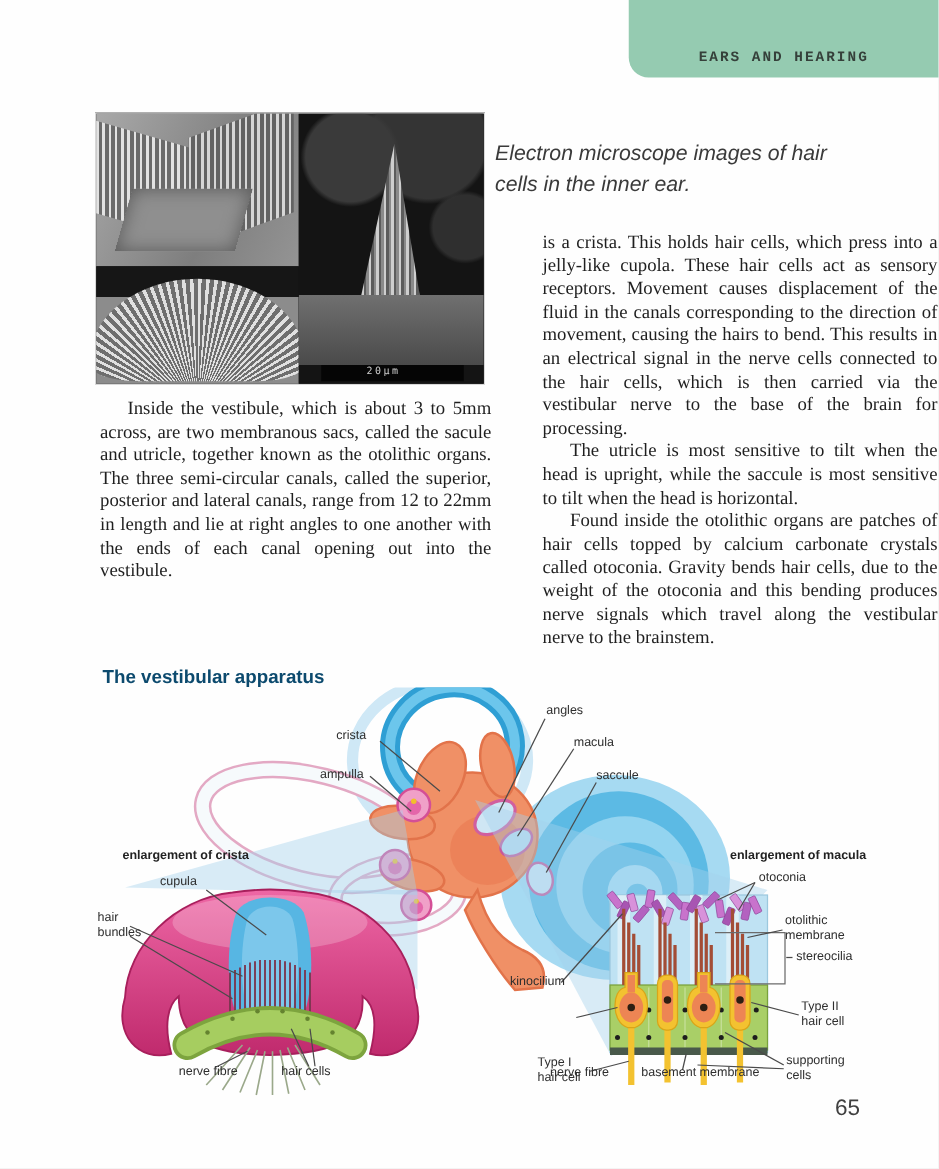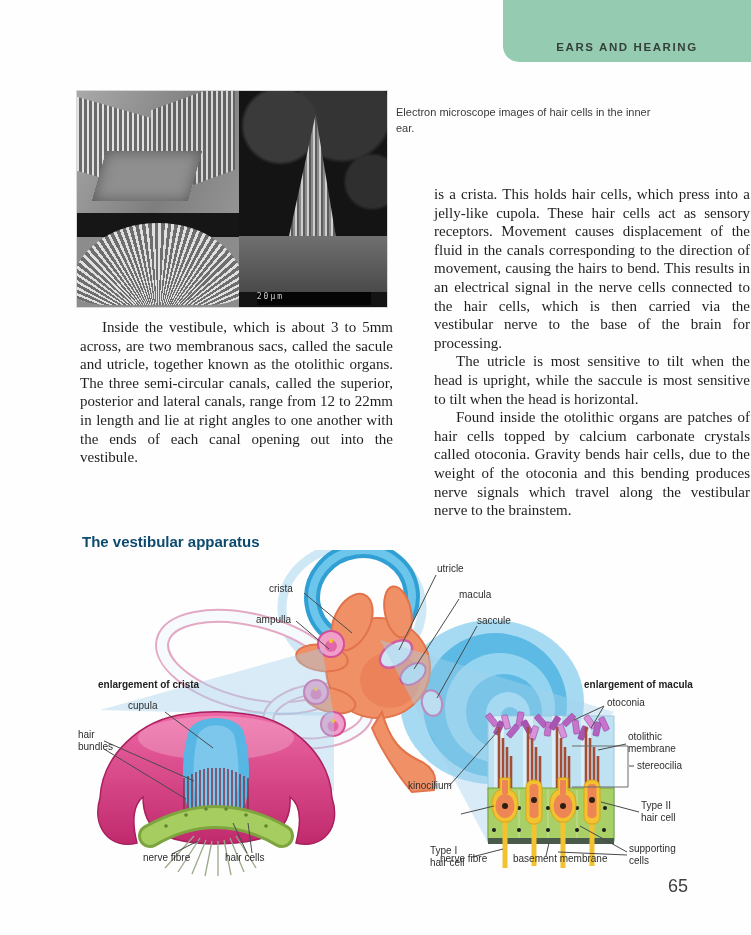--- a/index.html
+++ b/index.html
@@ -9,21 +9,21 @@
     font-family:"Liberation Sans", sans-serif;
   }
   
   .header-tab {
     position:absolute; left:503px; top:0; width:248px; height:62px;
     background:#95cbb1; border-radius:0 0 0 16px;
     display:flex; align-items:flex-end; justify-content:center;
     padding-bottom:9px; box-sizing:border-box;
   }
   .header-tab span {
-    font-size:11.5px; font-weight:bold; letter-spacing:1.6px; color:#35403a;
+    font-size:11.5px; font-weight:bold; letter-spacing:1.6px; color:#35403a;font-family:Liberation Mono, monospace;
   }
   
   .em-grid {
     position:absolute; left:76px; top:90px; width:310px; height:216px;
     display:grid; grid-template-columns:162px 148px; grid-template-rows:122px 94px;
     background:#111; border:1px solid #d8d8d8;
   }
   .em-a { grid-column:1; grid-row:1; position:relative; overflow:hidden;
     background:linear-gradient(115deg,#a9a9a9,#7e7e7e 60%,#949494); }
   .em-a .wallL { position:absolute; left:-10px; top:16px; width:92px; height:74px;
@@ -42,25 +42,25 @@
       radial-gradient(circle at 28% 16%, #3a3a3a 0 17%, transparent 19%),
       radial-gradient(circle at 70% 10%, #343434 0 21%, transparent 23%),
       radial-gradient(circle at 90% 42%, #2f2f2f 0 14%, transparent 16%),
       #141414; }
   .em-c .cone { position:absolute; left:26%; top:11%; width:46%; height:72%;
     clip-path:polygon(56% 0, 94% 100%, 6% 100%);
     background:repeating-linear-gradient(90deg,#cecece 0 2px,#5c5c5c 2px 4px,#8a8a8a 4px 6px); }
   .em-c .ground { position:absolute; left:0; bottom:15px; width:100%; height:26%;
     background:linear-gradient(#707070,#4a4a4a); }
   .em-c .scalebar { position:absolute; left:12%; right:16px; bottom:2px; height:13px;
-    background:#050505; color:#cfcfcf; text-align:left; padding-right:14px;
+    background:#050505; color:#cfcfcf; text-align:center; padding-right:14px;
     line-height:13px; letter-spacing:2px; font:8px "DejaVu Sans Mono", monospace; }
   
   .caption { position:absolute; left:396px; top:94px; width:272px;
-    font-size:11px; line-height:1.45; color:#3a3a3a; }
+    font-style:italic; font-size:17px; line-height:1.45; color:#3a3a3a; }
   
   .col { position:absolute; font-family:"Liberation Serif", serif; font-size:15px;
     line-height:1.24; color:#1f1f1f; text-align:justify; }
   .col p { margin:0; }
   .col p.indent { text-indent:22px; }
   .left-col { left:80px; top:318px; width:313px; }
   .right-col { left:395px; top:185px; width:316px;margin-left:39px; }
   
   .diagram-title { position:absolute; left:82px; top:533px; margin:0;
     font-size:15px; font-weight:bold; color:#0c4a6e; }
@@ -299,21 +299,21 @@
       <path d="M639,812 L601,802"></path>
       <path d="M472,857 L503,849"></path>
       <path d="M546,856 L549,843"></path>
       <path d="M627,852 L580,826"></path>
         <path d="M627,855 L558,852"></path>
     </g>
   </svg>
 
   <span class="lbl" style="left:269px;top:583px">crista</span>
   <span class="lbl" style="left:256px;top:614px">ampulla</span>
-  <span class="lbl" style="left:437px;top:563px">utricle</span>
+  <span class="lbl" style="left:437px;top:563px">angles</span>
   <span class="lbl" style="left:459px;top:589px">macula</span>
   <span class="lbl" style="left:477px;top:615px">saccule</span>
 
   <span class="lbl bold" style="left:98px;top:679px">enlargement of crista</span>
   <span class="lbl" style="left:128px;top:700px">cupula</span>
   <span class="lbl" style="left:78px;top:729px">hair
 bundles</span>
   <span class="lbl" style="left:143px;top:852px">nerve fibre</span>
   <span class="lbl" style="left:225px;top:852px">hair cells</span>
 

